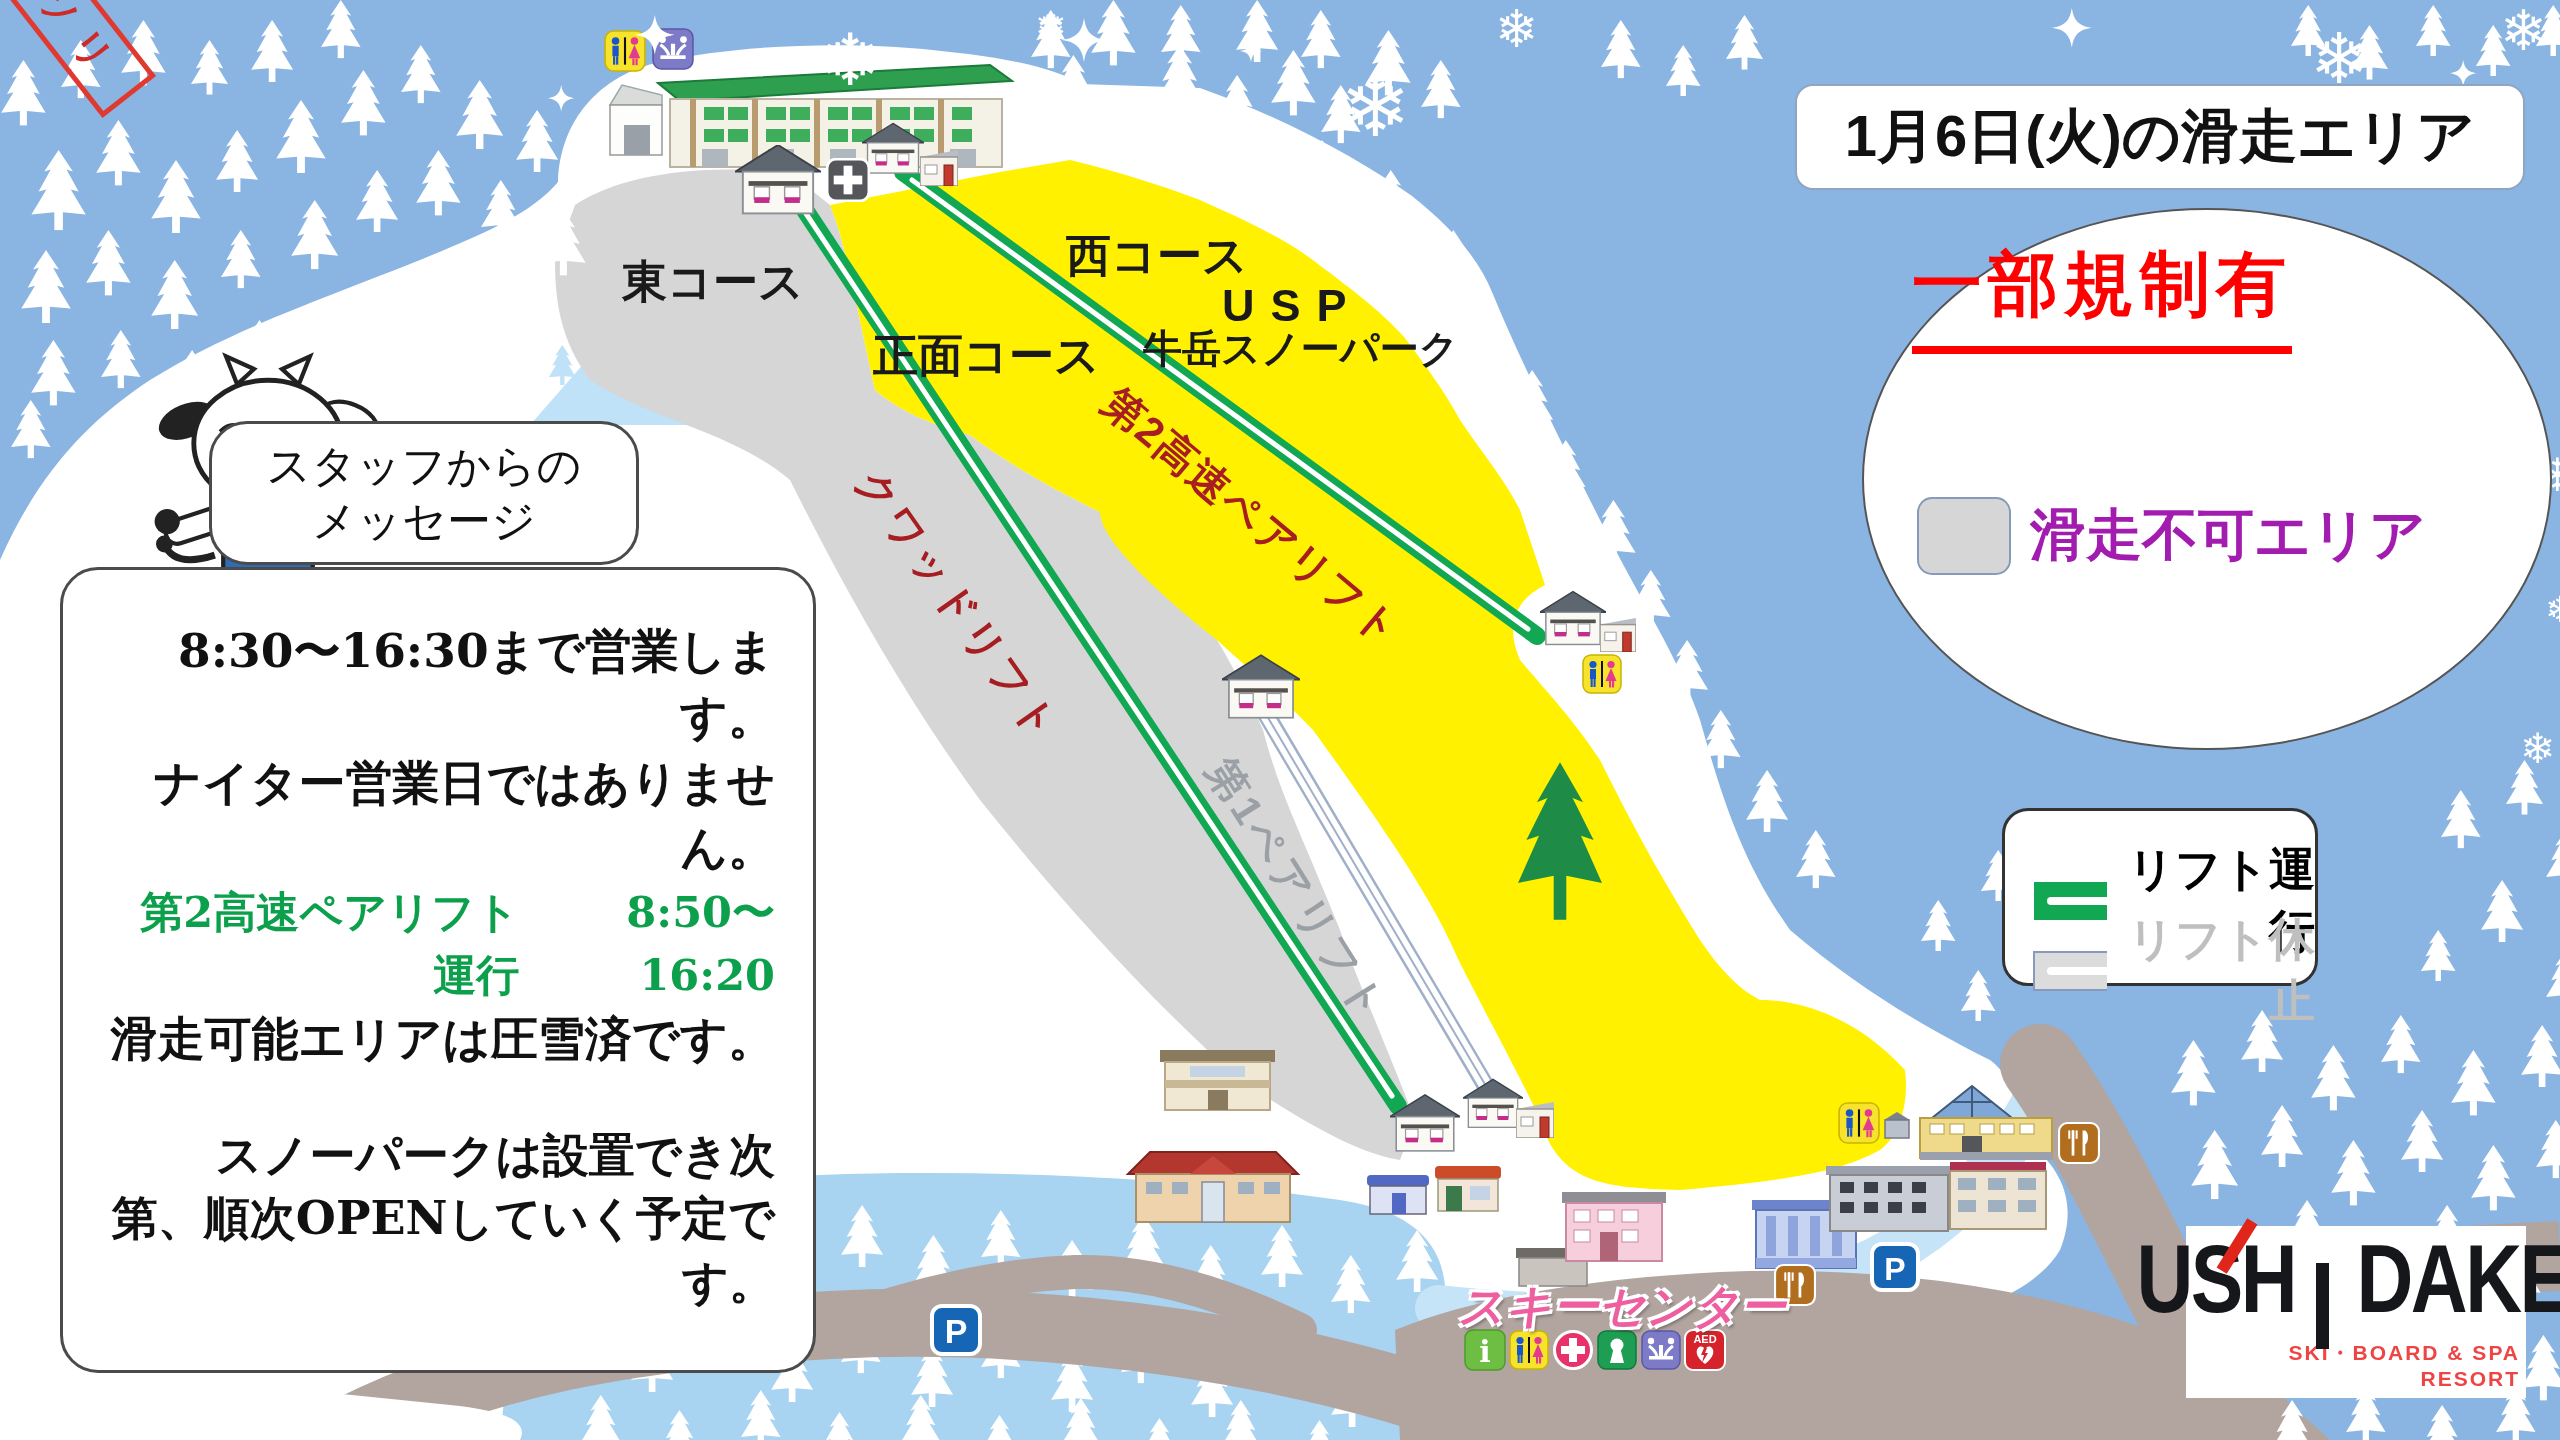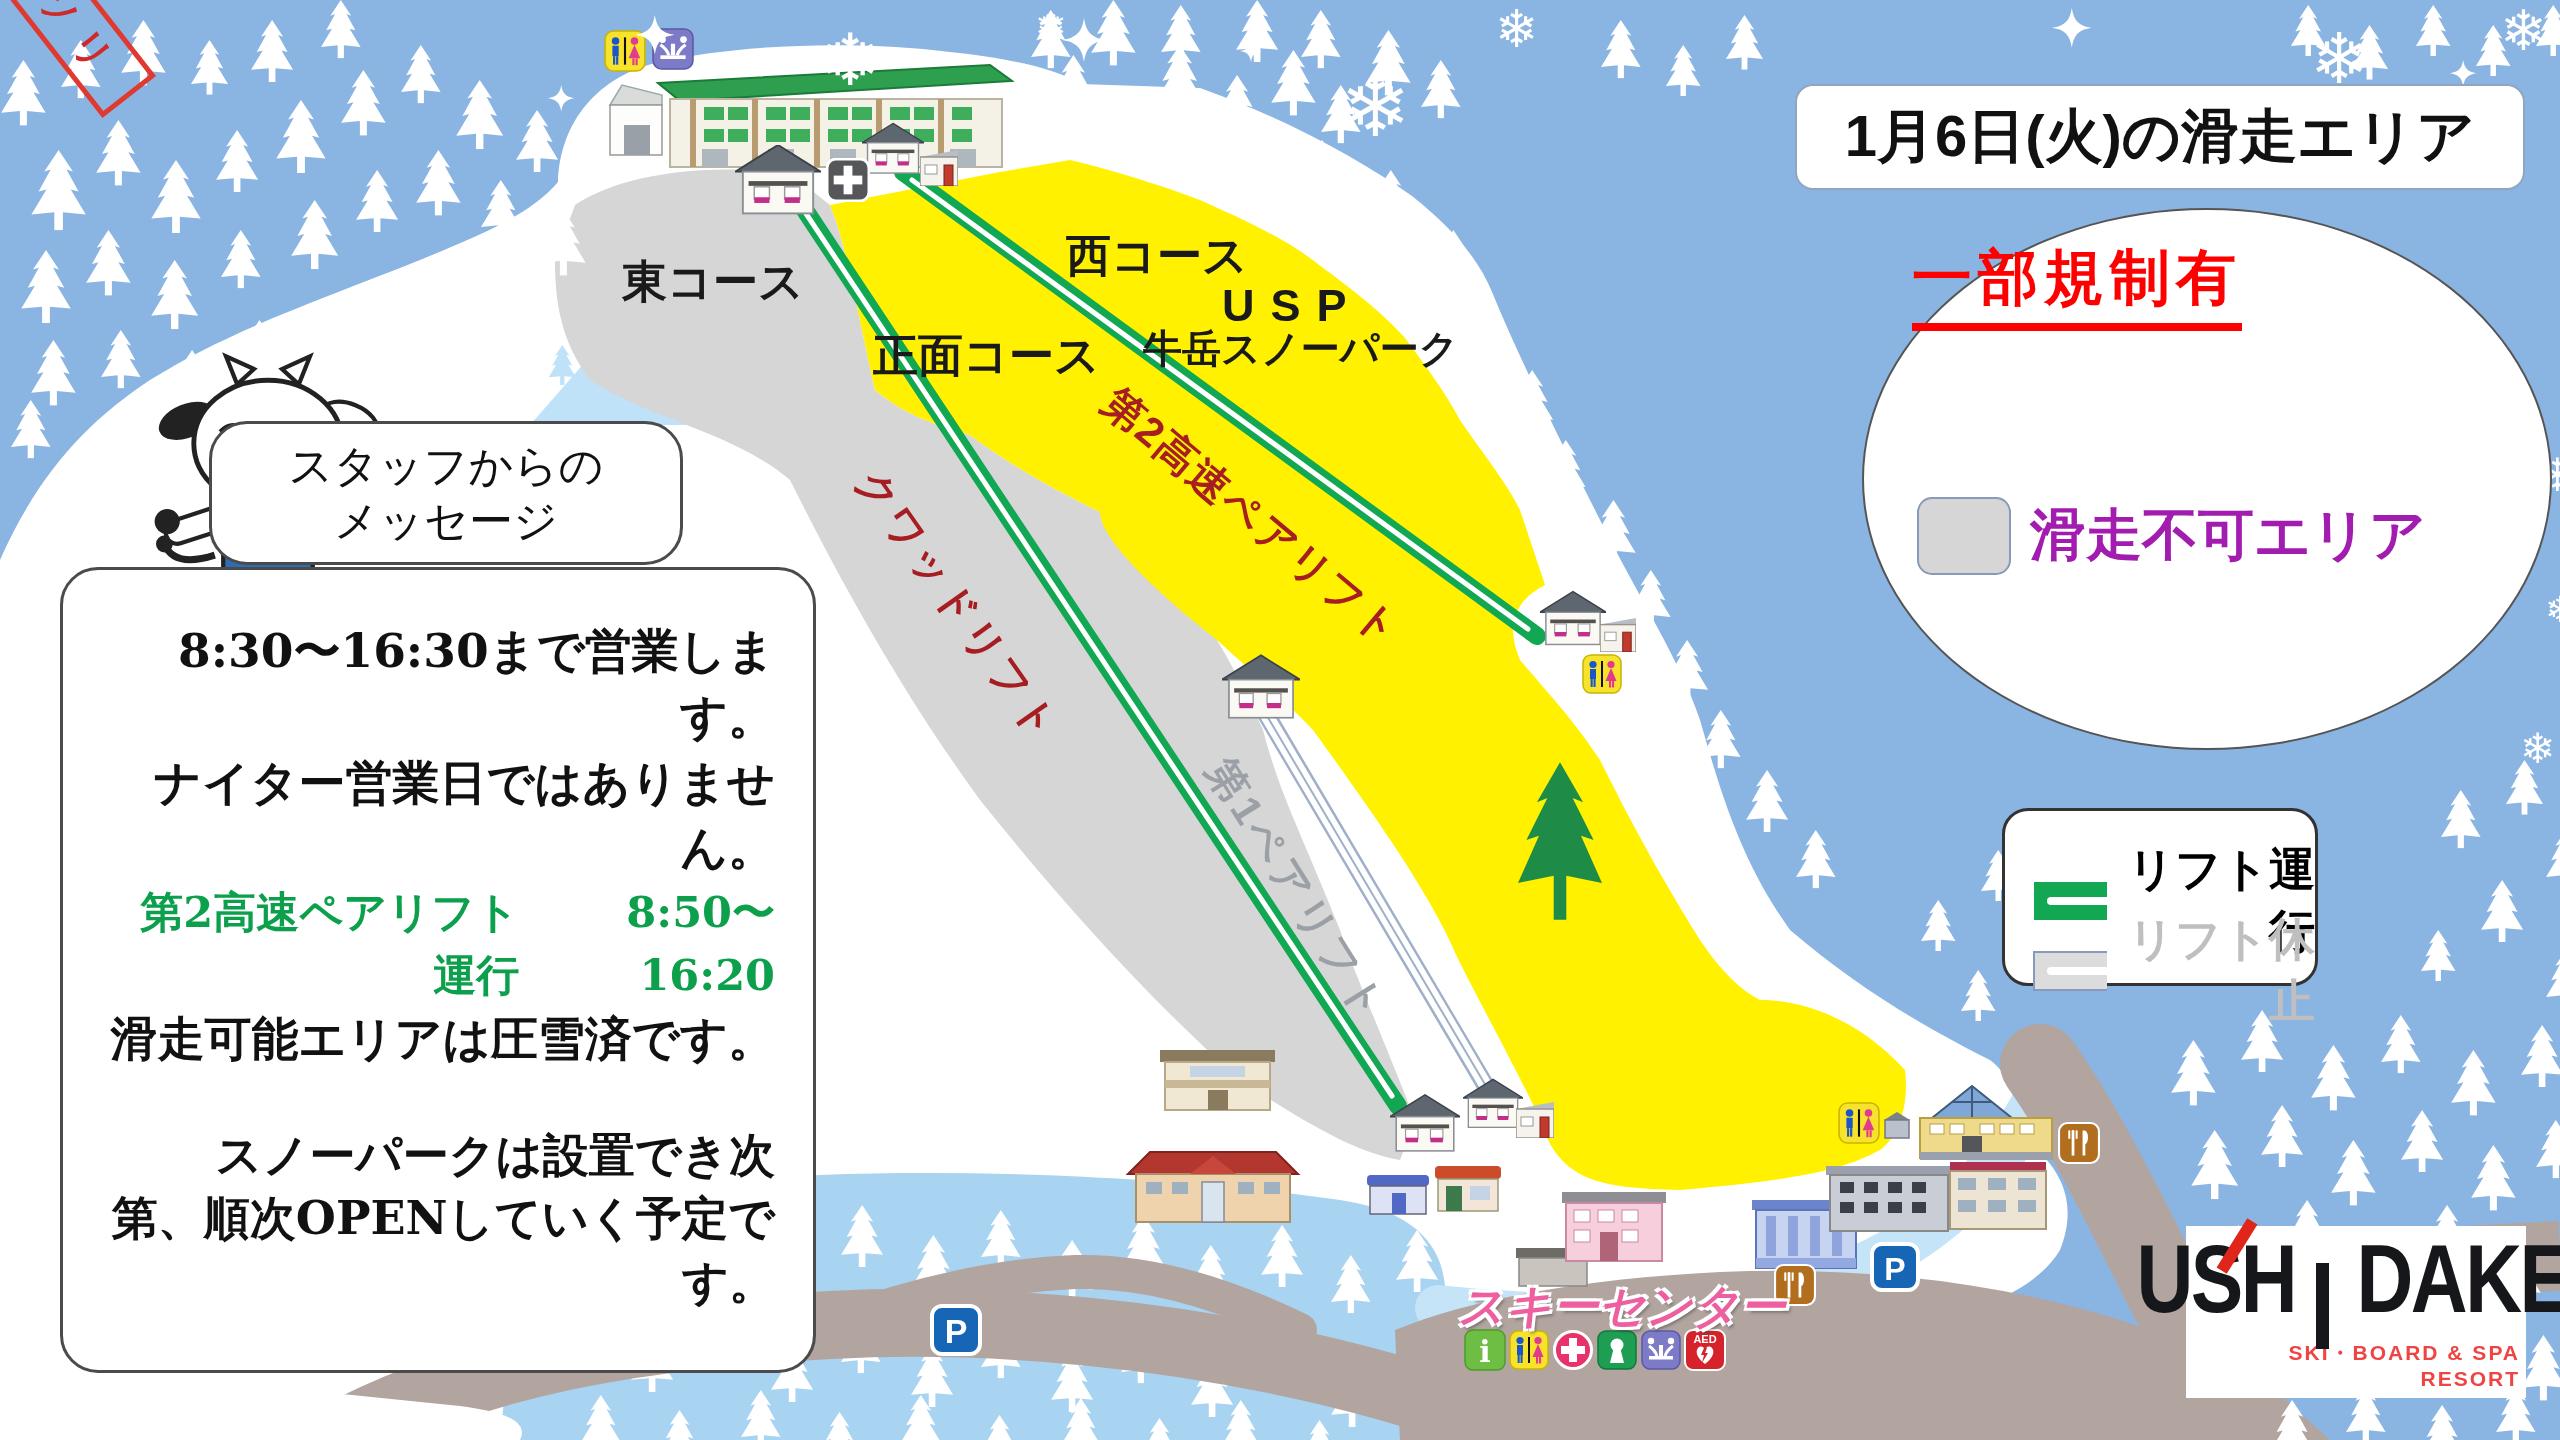--- a/index.html
+++ b/index.html
@@ -10,31 +10,31 @@
   .label{position:absolute;z-index:2;font-weight:bold;color:#1a1a1a;white-space:nowrap;}
   .panel{position:absolute;background:#fff;z-index:3;box-sizing:border-box;text-align:right;}
   .jp-serif{font-family:"DejaVu Serif","Liberation Serif",serif;}
   
   #title-box{left:1795px;top:84px;width:730px;height:106px;border-radius:18px;
      border:2px solid #8FA6C0;display:flex;align-items:center;justify-content:center;}
   #title-box .t{font-size:58px;font-weight:bold;color:#111;}
   
   #status-circle{left:1862px;top:208px;width:690px;height:542px;border-radius:50%;
      border:2px solid #555;z-index:2;}
-  #status-heading{position:absolute;left:48px;top:28px;font-size:60px;font-weight:bold;
-     letter-spacing:6px;padding-bottom:4px;border-bottom:8px solid #FF0000;}
+  #status-heading{position:absolute;left:48px;top:28px;font-size:70px;font-weight:bold;
+     letter-spacing:6px;padding-bottom:14px;border-bottom:8px solid #FF0000;}
   .leg-row{position:absolute;display:flex;align-items:center;gap:18px;}
   .leg-label{font-size:56px;font-weight:bold;}
   
   #lift-legend{left:2002px;top:808px;width:316px;height:178px;border-radius:26px;
      border:3px solid #333;}
   .lift-row{position:absolute;display:flex;align-items:center;gap:20px;}
   .lift-row .txt{font-size:46px;font-weight:bold;}
   
-  #staff-bubble{left:209px;top:421px;width:474px;height:144px;border-radius:38px;
+  #staff-bubble{left:209px;top:421px;width:430px;height:144px;border-radius:38px;
      border:3px solid #4b4b4b;display:flex;flex-direction:column;align-items:center;
      justify-content:center;line-height:1.25;}
   #staff-bubble div{font-size:44px;color:#111;}
   
   #message-box{left:60px;top:567px;width:756px;height:806px;border-radius:38px;
      border:3px solid #4b4b4b;padding:48px 38px 30px 38px;color:#111;}
   #message-box .ln{font-size:47px;font-weight:bold;line-height:1.40;}
   .lift-hours{display:flex;justify-content:space-between;font-size:43px;font-weight:bold;
      color:#0CA04C;line-height:1.45;}
   .para{font-size:46px;font-weight:bold;line-height:1.38;margin-top:52px;}

